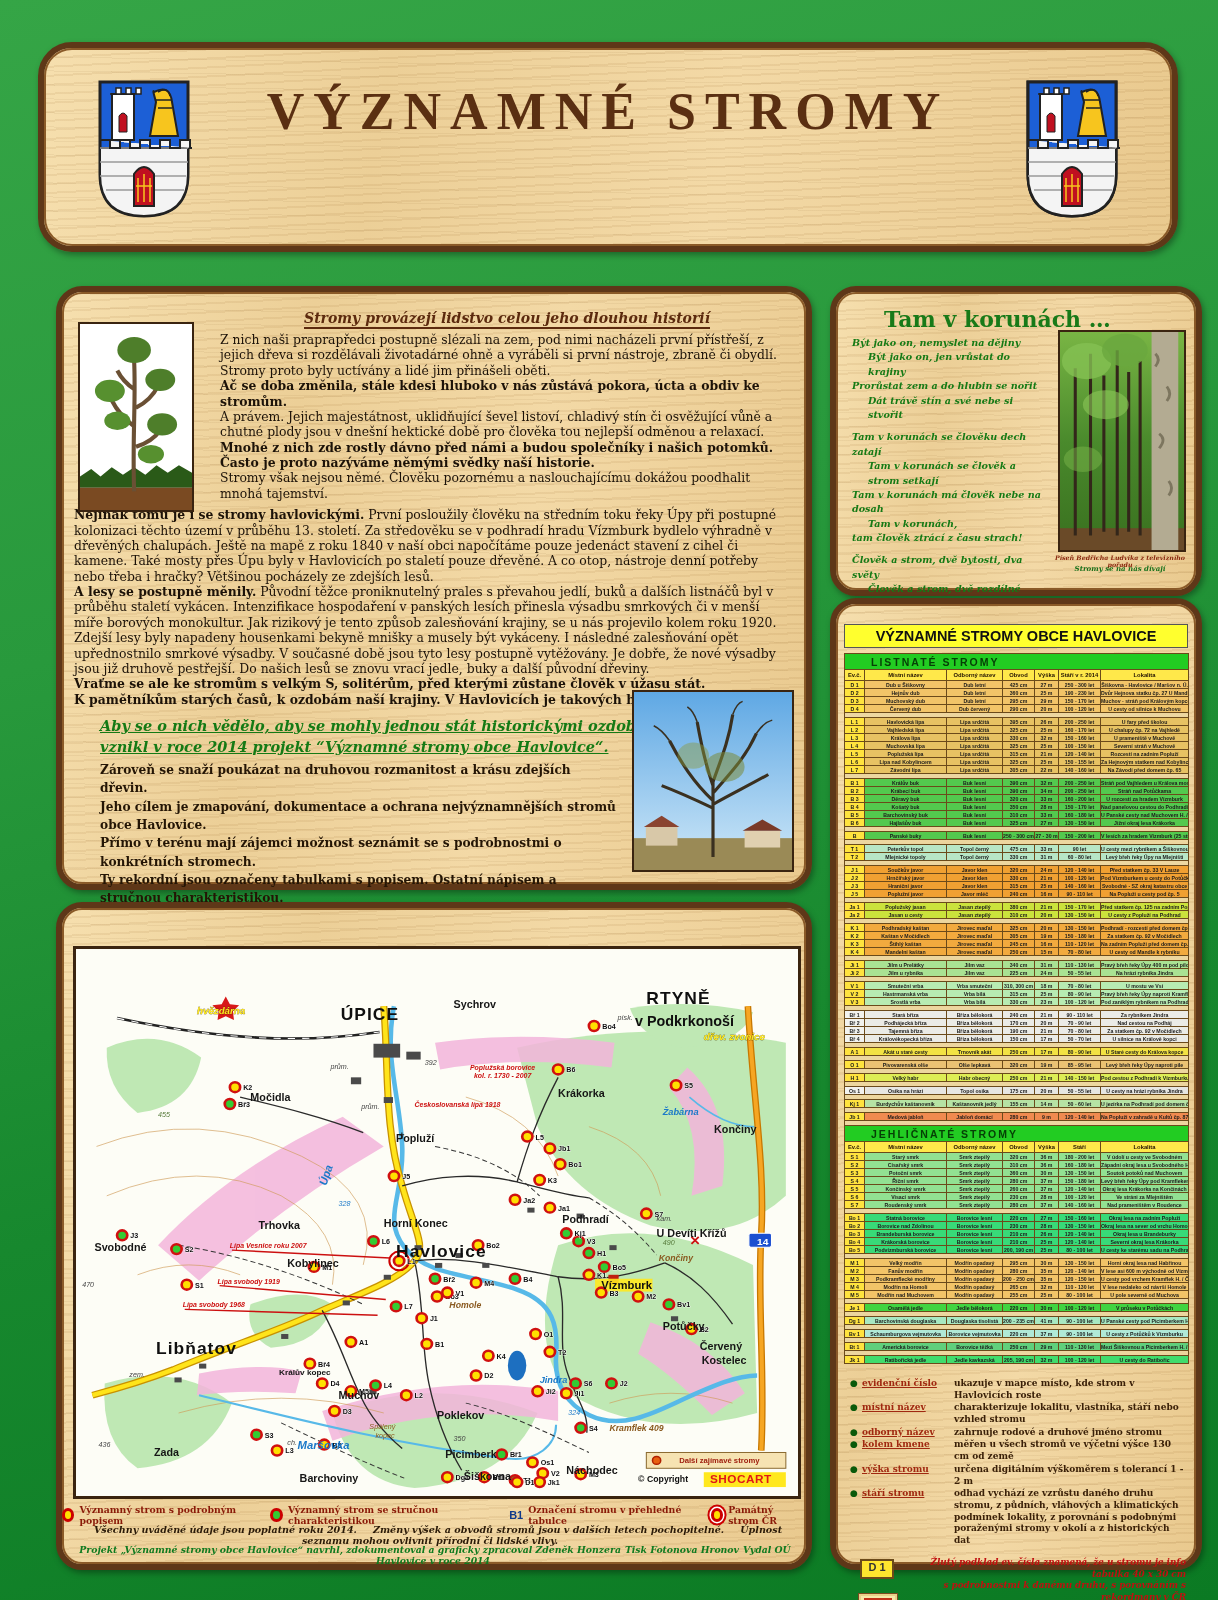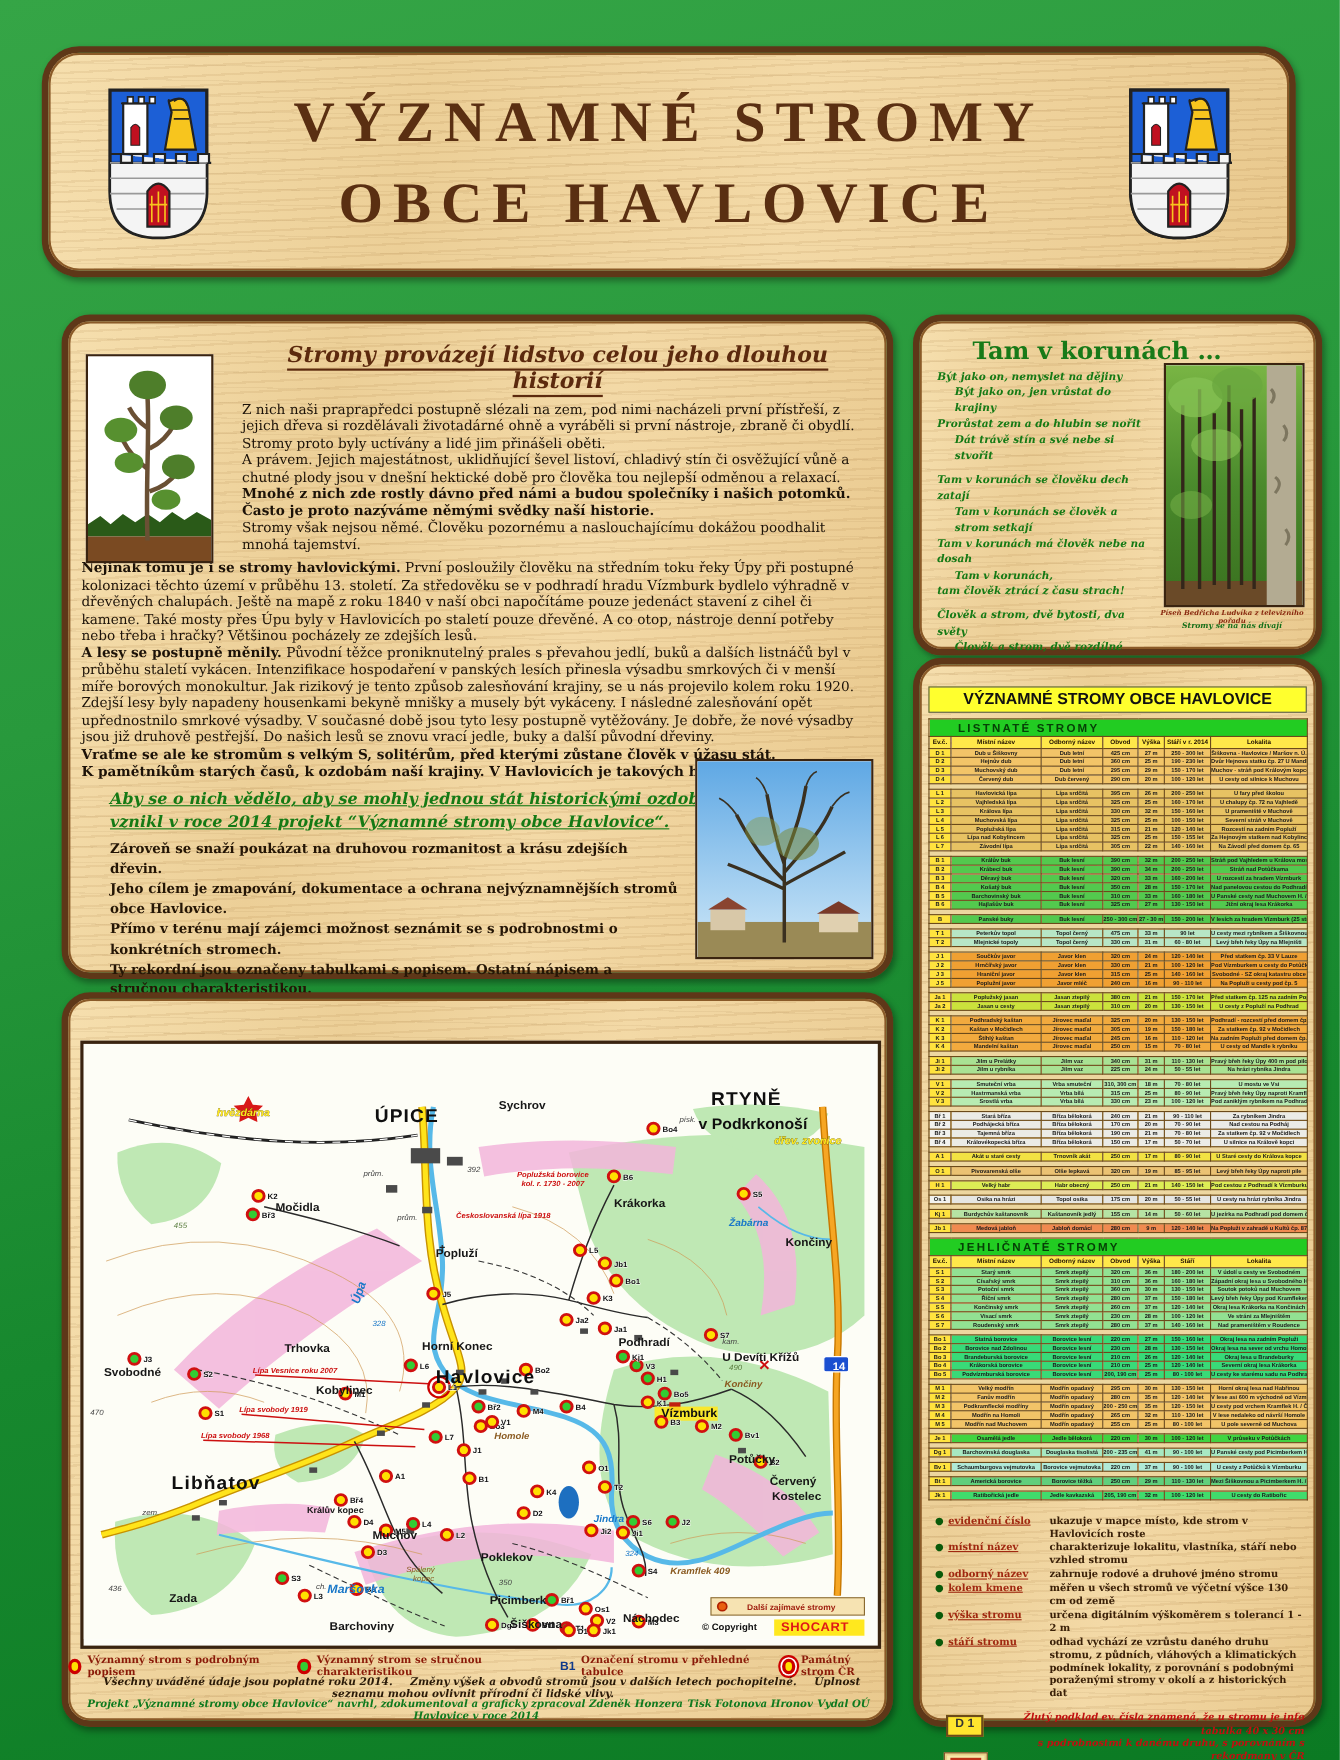--- a/index.html
+++ b/index.html
@@ -14,21 +14,21 @@
          linear-gradient(100deg,#f6dfae,#eccf97 30%,#f3d9a6 60%,#e9c98e);}
   
   #header{left:38px;top:42px;width:1128px;height:198px;border-radius:34px;}
   .title-line{font-family:"Liberation Serif",serif;font-weight:bold;color:#5a2f12;
               text-align:center;font-size:52px;letter-spacing:9px;line-height:1.0;}
   #title1{margin-top:38px;} #title2{margin-top:22px;}
   .coa{position:absolute;top:30px;width:96px;height:142px;}
   #coa-left{left:52px;} #coa-right{right:52px;}
   
   #intro{left:56px;top:286px;width:744px;height:592px;}
-  #intro-heading{margin:18px 12px 6px 158px;text-align:center;font-size:20px;font-weight:bold;
+  #intro-heading{margin:18px 12px 6px 158px;text-align:center;font-size:14px;font-weight:bold;
      font-style:italic;color:#5c2a0e;}
   #intro-heading span{border-bottom:2px solid #5c2a0e;padding-bottom:1px;}
   #par1{margin:2px 14px 0 158px;}
   #par2{margin:6px 14px 0 12px;}
   .ln{font-size:12.4px;line-height:1.24;color:#1c1208;}
   .ln.b{font-weight:bold;}
   .ln .lead{font-weight:bold;}
   #green-heading{margin:8px 0 4px 38px;font-size:14.5px;font-weight:bold;font-style:italic;color:#157a15;}
   #green-heading div{text-decoration:underline;line-height:1.45;}
   #project{margin:4px 0 0 38px;width:520px;}
@@ -156,40 +156,40 @@
     <path d="M4,62 h10 v8 h10 v-8 h10 v8 h10 v-8 h10 v8 h10 v-8 h10 v8 h10 v-8 h10 v8 h6" fill="#f4f4f4" stroke="#222" stroke-width="2"></path>
     <rect x="16" y="16" width="22" height="46" fill="#fff" stroke="#222" stroke-width="2"></rect>
     <path d="M14,16 h6 v-6 h5 v6 h5 v-6 h5 v6 h5 v-6 h5 v6 h-31z" fill="#fff" stroke="#222" stroke-width="1.5"></path>
     <path d="M23,54 v-16 q4,-6 8,0 v16 z" fill="#c01020" stroke="#222"></path>
     <path d="M58,14 q16,-8 18,10 l6,34 h-28 l6,-34 q-4,-14 -2,-10z" fill="#f7c51e" stroke="#222" stroke-width="2"></path>
     <path d="M60,22 l16,0 M62,30 l14,0 M62,14 q10,-6 12,4" stroke="#222" stroke-width="1.5" fill="none"></path>
     <path d="M38,96 q10,-14 20,0 v32 h-20 z" fill="#c01020" stroke="#222" stroke-width="2"></path>
     <path d="M42,100 v24 M48,96 v28 M54,100 v24 M40,108 h16" stroke="#f7c51e" stroke-width="1.5"></path>
   </svg>
   <div class="title-line" id="title1">VÝZNAMNÉ  STROMY</div>
-  <div class="title-line" id="title2">OBCE  HAVLOVICE</div>
 </div>
 
 <div id="intro" class="wood">
   <svg id="photo-tree" class="photo" viewBox="0 0 60 100" preserveAspectRatio="none">
     <rect width="60" height="100" fill="#ffffff"></rect>
     <path d="M0,82 l6,-4 5,4 6,-5 6,4 6,-4 6,4 6,-5 6,4 6,-4 7,4 v8 h-60z" fill="#2a5a18"></path>
     <rect y="88" width="60" height="12" fill="#7a4a22"></rect>
     <path d="M29,90 C28,62 30,40 29,20 M29,55 q-8,-6 -12,-14 M30,45 q8,-4 12,-12 M29,35 q-6,-4 -9,-10 M30,66 q9,-3 13,-9" stroke="#6a5034" stroke-width="2.2" fill="none"></path>
     <ellipse cx="29" cy="14" rx="9" ry="7" fill="#4e7e2a"></ellipse>
     <ellipse cx="16" cy="36" rx="8" ry="6" fill="#57902f"></ellipse>
     <ellipse cx="43" cy="30" rx="8" ry="6" fill="#4e7e2a"></ellipse>
     <ellipse cx="20" cy="52" rx="7" ry="5" fill="#57902f"></ellipse>
     <ellipse cx="44" cy="54" rx="8" ry="6" fill="#4e7e2a"></ellipse>
     <ellipse cx="38" cy="70" rx="7" ry="5" fill="#57902f"></ellipse>
   </svg>
   <div id="intro-heading"><span>Stromy provázejí lidstvo celou jeho dlouhou historií</span></div>
   <div id="par1">
       <div class="ln n">Z nich naši praprapředci postupně slézali na zem, pod nimi nacházeli první přístřeší, z jejich dřeva si rozdělávali životadárné ohně a vyráběli si první nástroje, zbraně či obydlí.</div>
       <div class="ln n">Stromy proto byly uctívány a lidé jim přinášeli oběti.</div>
+      <div class="ln b">Ač se doba změnila, stále kdesi hluboko v nás zůstává pokora, úcta a obdiv ke stromům.</div>
       <div class="ln n">A právem. Jejich majestátnost, uklidňující ševel listoví, chladivý stín či osvěžující vůně a chutné plody jsou v dnešní hektické době pro člověka tou nejlepší odměnou a relaxací.</div>
       <div class="ln b">Mnohé z nich zde rostly dávno před námi a budou společníky i našich potomků.</div>
       <div class="ln b">Často je proto nazýváme němými svědky naší historie.</div>
       <div class="ln n">Stromy však nejsou němé. Člověku pozornému a naslouchajícímu dokážou poodhalit mnohá tajemství.</div>
     </div>
   <div id="par2">
       <div class="ln n"><span class="lead">Nejinak tomu je i se stromy havlovickými.</span>  První posloužily člověku na středním toku řeky Úpy při postupné kolonizaci těchto území v průběhu 13. století. Za středověku se v podhradí hradu Vízmburk bydlelo výhradně v dřevěných chalupách. Ještě na mapě z roku 1840 v naší obci napočítáme pouze jedenáct stavení z cihel či kamene. Také mosty přes Úpu byly v Havlovicích po staletí pouze dřevěné. A co otop, nástroje denní potřeby nebo třeba i hračky? Většinou pocházely ze zdejších lesů.</div>
       <div class="ln n"><span class="lead">A lesy se postupně měnily.</span> Původní těžce proniknutelný prales s převahou jedlí, buků a dalších listnáčů byl v průběhu staletí vykácen. Intenzifikace hospodaření v panských lesích přinesla výsadbu smrkových či v menší míře borových monokultur. Jak rizikový je tento způsob zalesňování krajiny, se u nás projevilo kolem roku 1920. Zdejší lesy byly napadeny housenkami bekyně mnišky a musely být vykáceny. I následné zalesňování opět upřednostnilo smrkové výsadby. V současné době jsou tyto lesy postupně vytěžovány. Je dobře, že nové výsadby jsou již druhově pestřejší. Do našich lesů se znovu vrací jedle, buky a další původní dřeviny.</div>
       <div class="ln b">Vraťme se ale ke stromům s velkým S, solitérům, před kterými zůstane člověk v úžasu stát.</div>
       <div class="ln b">K pamětníkům starých časů, k ozdobám naší krajiny.  V Havlovicích je takových hned několik desítek.</div>

